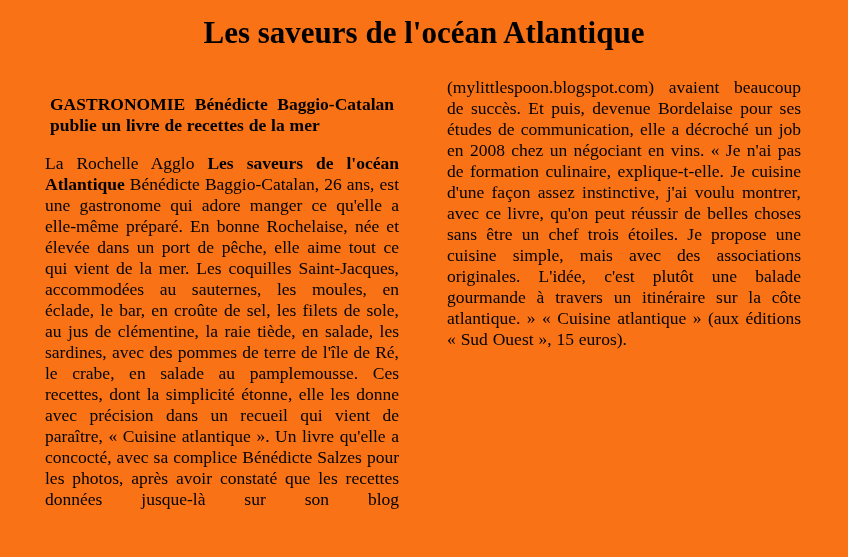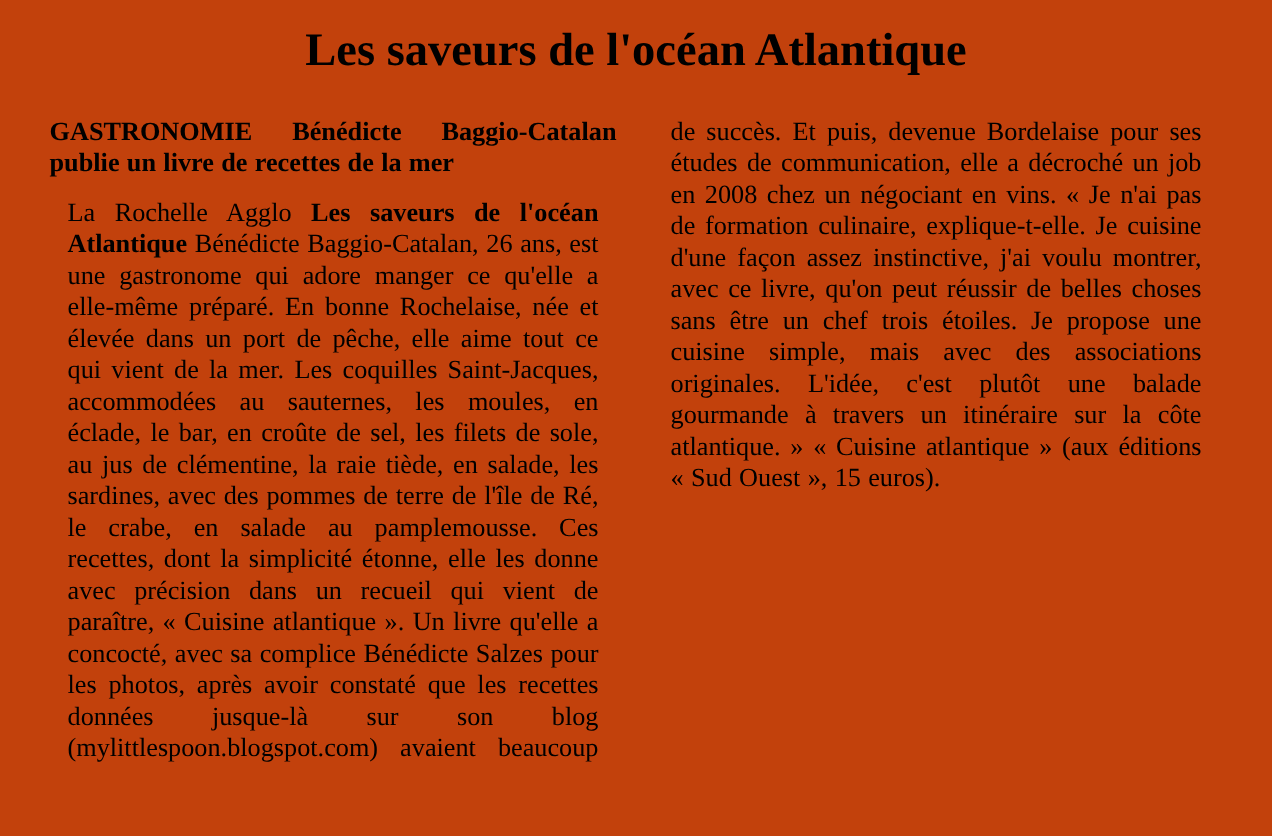--- a/index.html
+++ b/index.html
@@ -4,21 +4,21 @@
 <style>
   html, body {
     margin: 0;
     padding: 0;
     background: #ffffff;
   }
   .page {
     position: relative;
     width: 848px;
     height: 557px;
-    background: #c2410c;
+    background: #f97316;
     overflow: hidden;
     font-family: "Liberation Serif", "DejaVu Serif", serif;
     color: #000000;
   }
   .title {
     position: absolute;
     top: 16px;
     left: 0;
     width: 100%;
     margin: 0;
@@ -36,21 +36,21 @@
     height: 441px;
     column-count: 2;
     column-gap: 24px;
     column-fill: auto;
     text-align: justify;
     font-size: 17.5px;
     line-height: 21px;
     word-spacing: 0.5px;
   }
   .lede {
-    margin: 0;
+    margin: 17px;
     font-weight: 700;
   }
   .body-text {
     margin: 12px;
   }
   .seg-bold {
     font-weight: 700;
   }
   .seg-regular {
     font-weight: 400;

